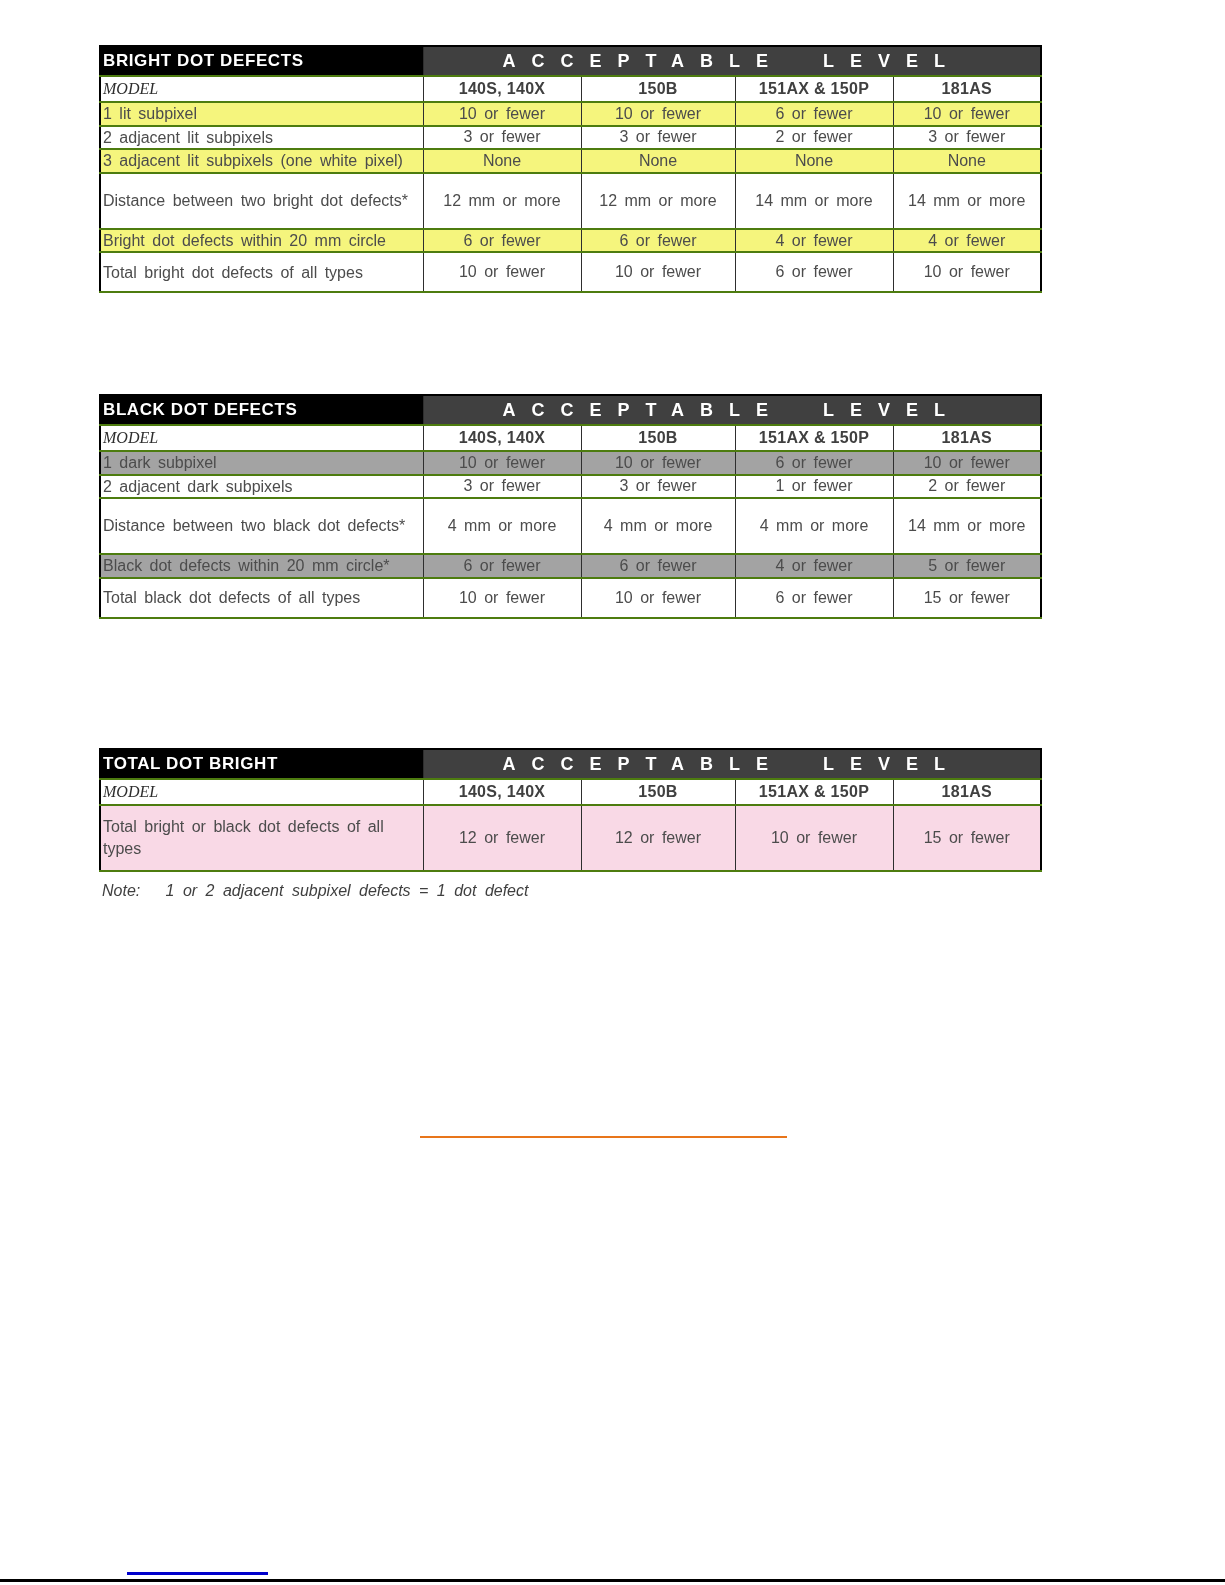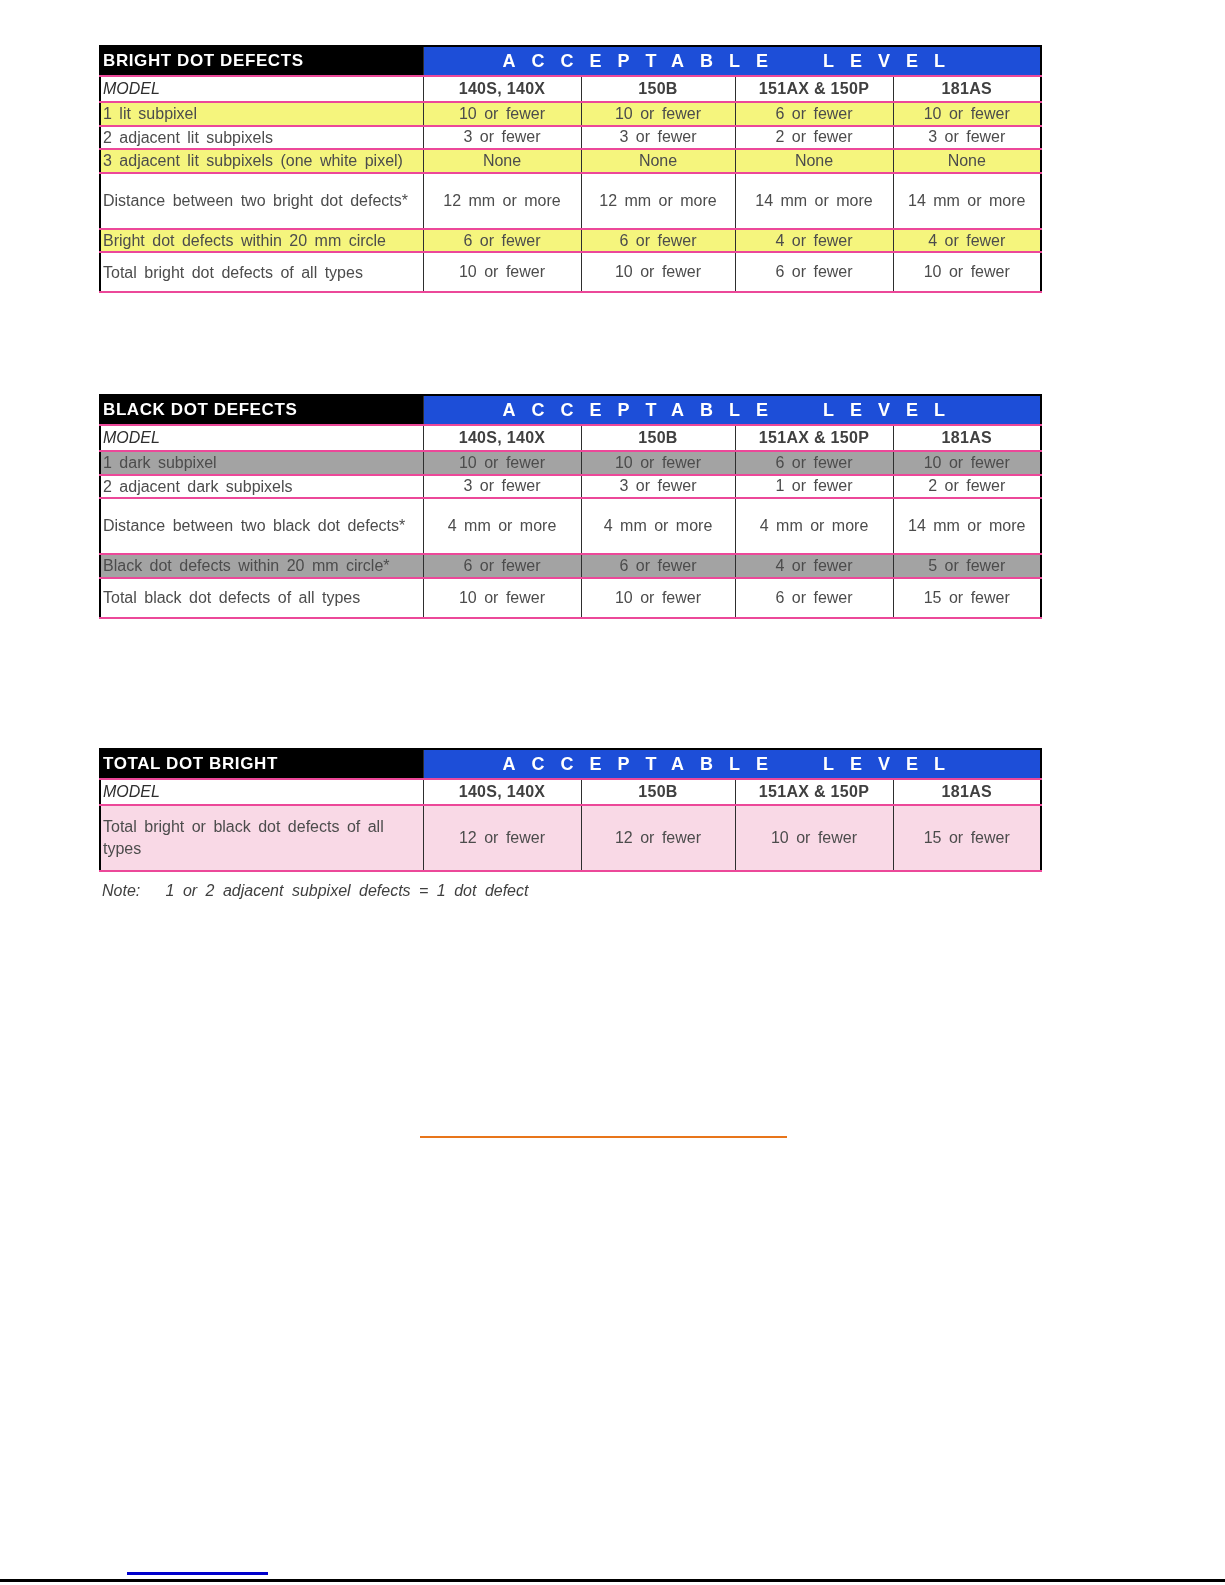--- a/index.html
+++ b/index.html
@@ -16,35 +16,35 @@
     background:#ffffff; border:2px solid #000;
   }
   #table-bright { top:45px; }
   #table-black  { top:394px; }
   #table-total  { top:748px; }
 
   table.spec th, table.spec td {
     border:1px solid #2e2e2e; padding:0 2px; vertical-align:middle;
     overflow:hidden;
   }
-  table.spec tr { border-top:2px solid #000; border-bottom:2px solid #ec4899;margin-top:8px; }
+  table.spec tr { border-top:2px solid #000; border-bottom:2px solid #4d7c0f;margin-top:8px; }
 
   .title-cell {
     background:#000; color:#fff; font-weight:bold; text-align:left;
     font-size:17px; letter-spacing:0.6px; padding-left:9px;
     border-right:7px solid #fff;
   }
   .acc-cell {
-    background:#1d4ed8; color:#fff; font-weight:bold; text-align:center;
+    background:#404040; color:#fff; font-weight:bold; text-align:center;
     font-size:18px; letter-spacing:16px; word-spacing:18px; padding-left:16px;
     white-space:nowrap;
   }
   .model-cell {
     font-style:italic; text-align:left; padding-left:8px;
-    font-size:16px; color:#2e2e2e; background:#fff;
+    font-size:16px; color:#2e2e2e; background:#fff;font-family:Liberation Serif, serif;
   }
   .col-head {
     font-weight:bold; font-size:16px; color:#404040; text-align:center;
     background:#fff; letter-spacing:0.3px;
   }
   .label-cell {
     text-align:left; padding-left:8px; font-size:16px; color:#4c4c4c;
     word-spacing:3px; line-height:1.35;
   }
   .value-cell {

